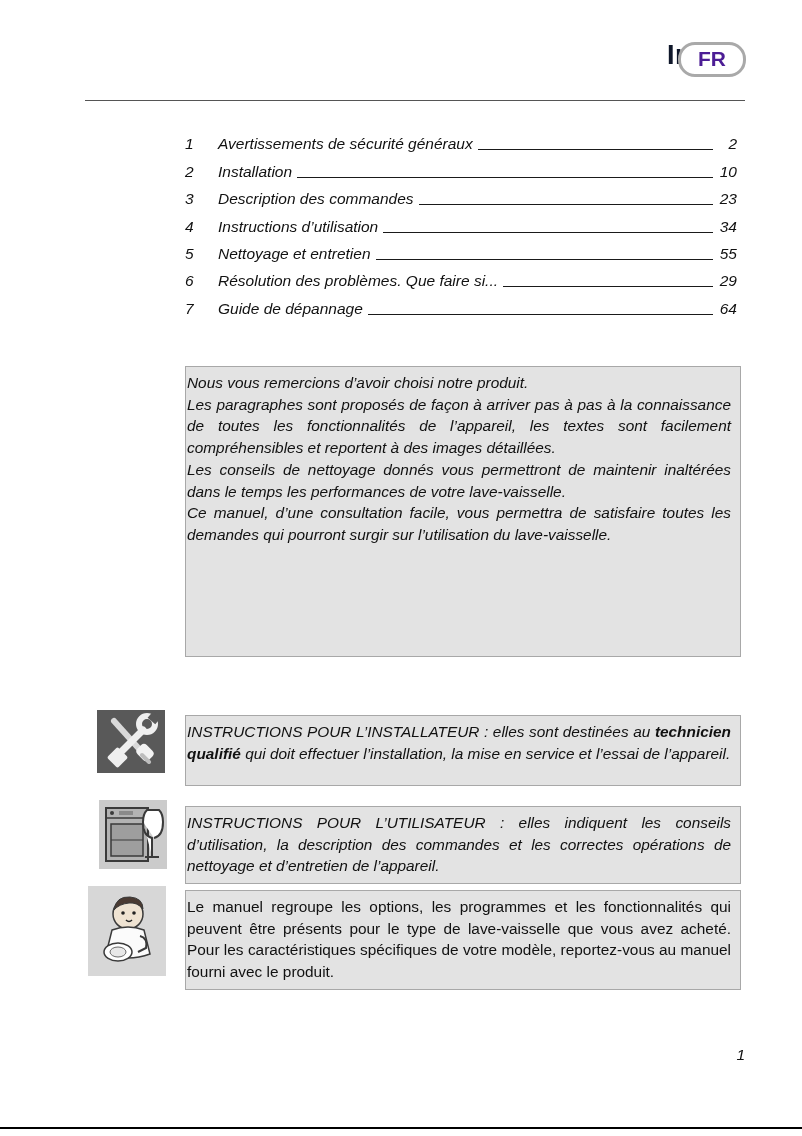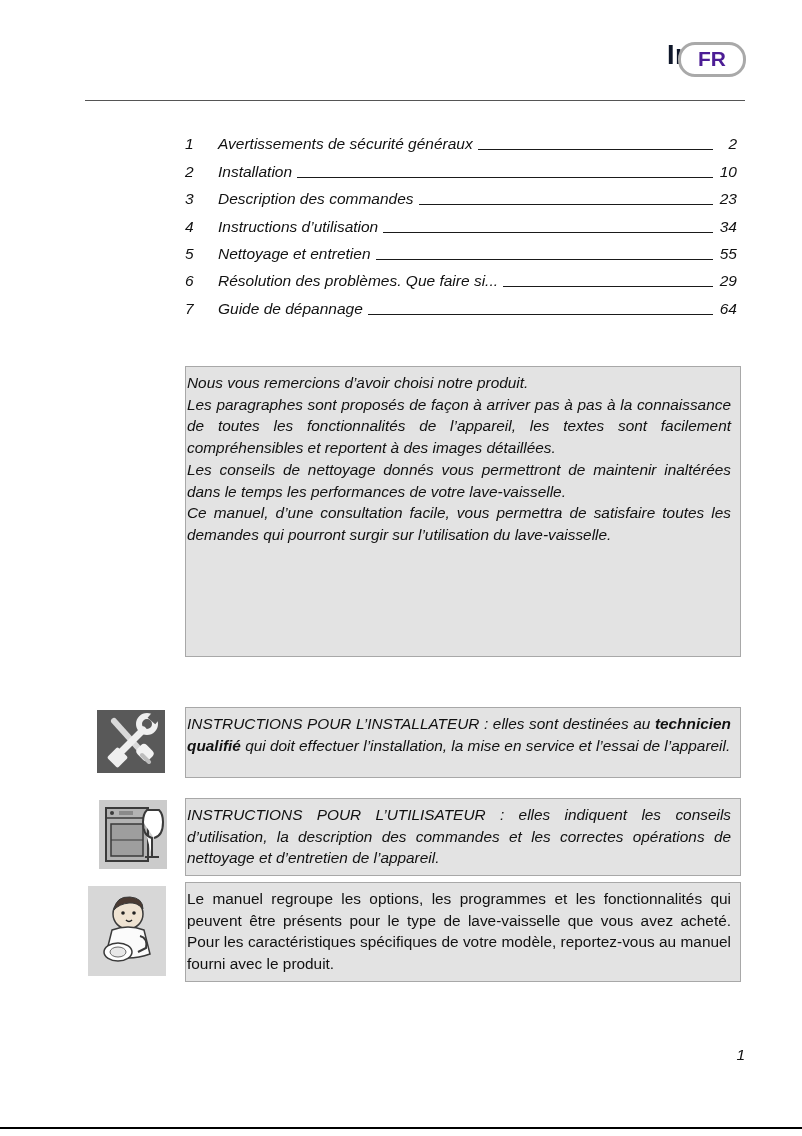--- a/index.html
+++ b/index.html
@@ -43,21 +43,21 @@
     padding: 5px 9px 6px 1px;
     font-size: 15.4px;
     line-height: 21.7px;
   }
   .graybox p { margin: 0; text-align: justify; }
   .italicbox { font-style: italic; }
 
   .introbox { position: absolute; top: 366px; left: 185px; width: 556px; height: 291px; }
 
   .sec-icon { position: absolute; display: block; }
-  .sec-box  { position: absolute; left: 185px; width: 556px; }
+  .sec-box  { position: absolute; left: 185px; width: 556px; margin-top: 8px; }
 
   .icon1 { top: 710px; left: 97px; width: 68px; height: 63px; }
   .box1  { top: 707px; min-height: 71px; }
   .icon2 { top: 800px; left: 99px; width: 68px; height: 69px; }
   .box2  { top: 798px; min-height: 71px; }
   .icon3 { top: 886px; left: 88px; width: 78px; height: 90px; }
   .box3  { top: 882px; min-height: 92px; }
 
   .pagenum {
     position: absolute; top: 1046px; right: 57px;

